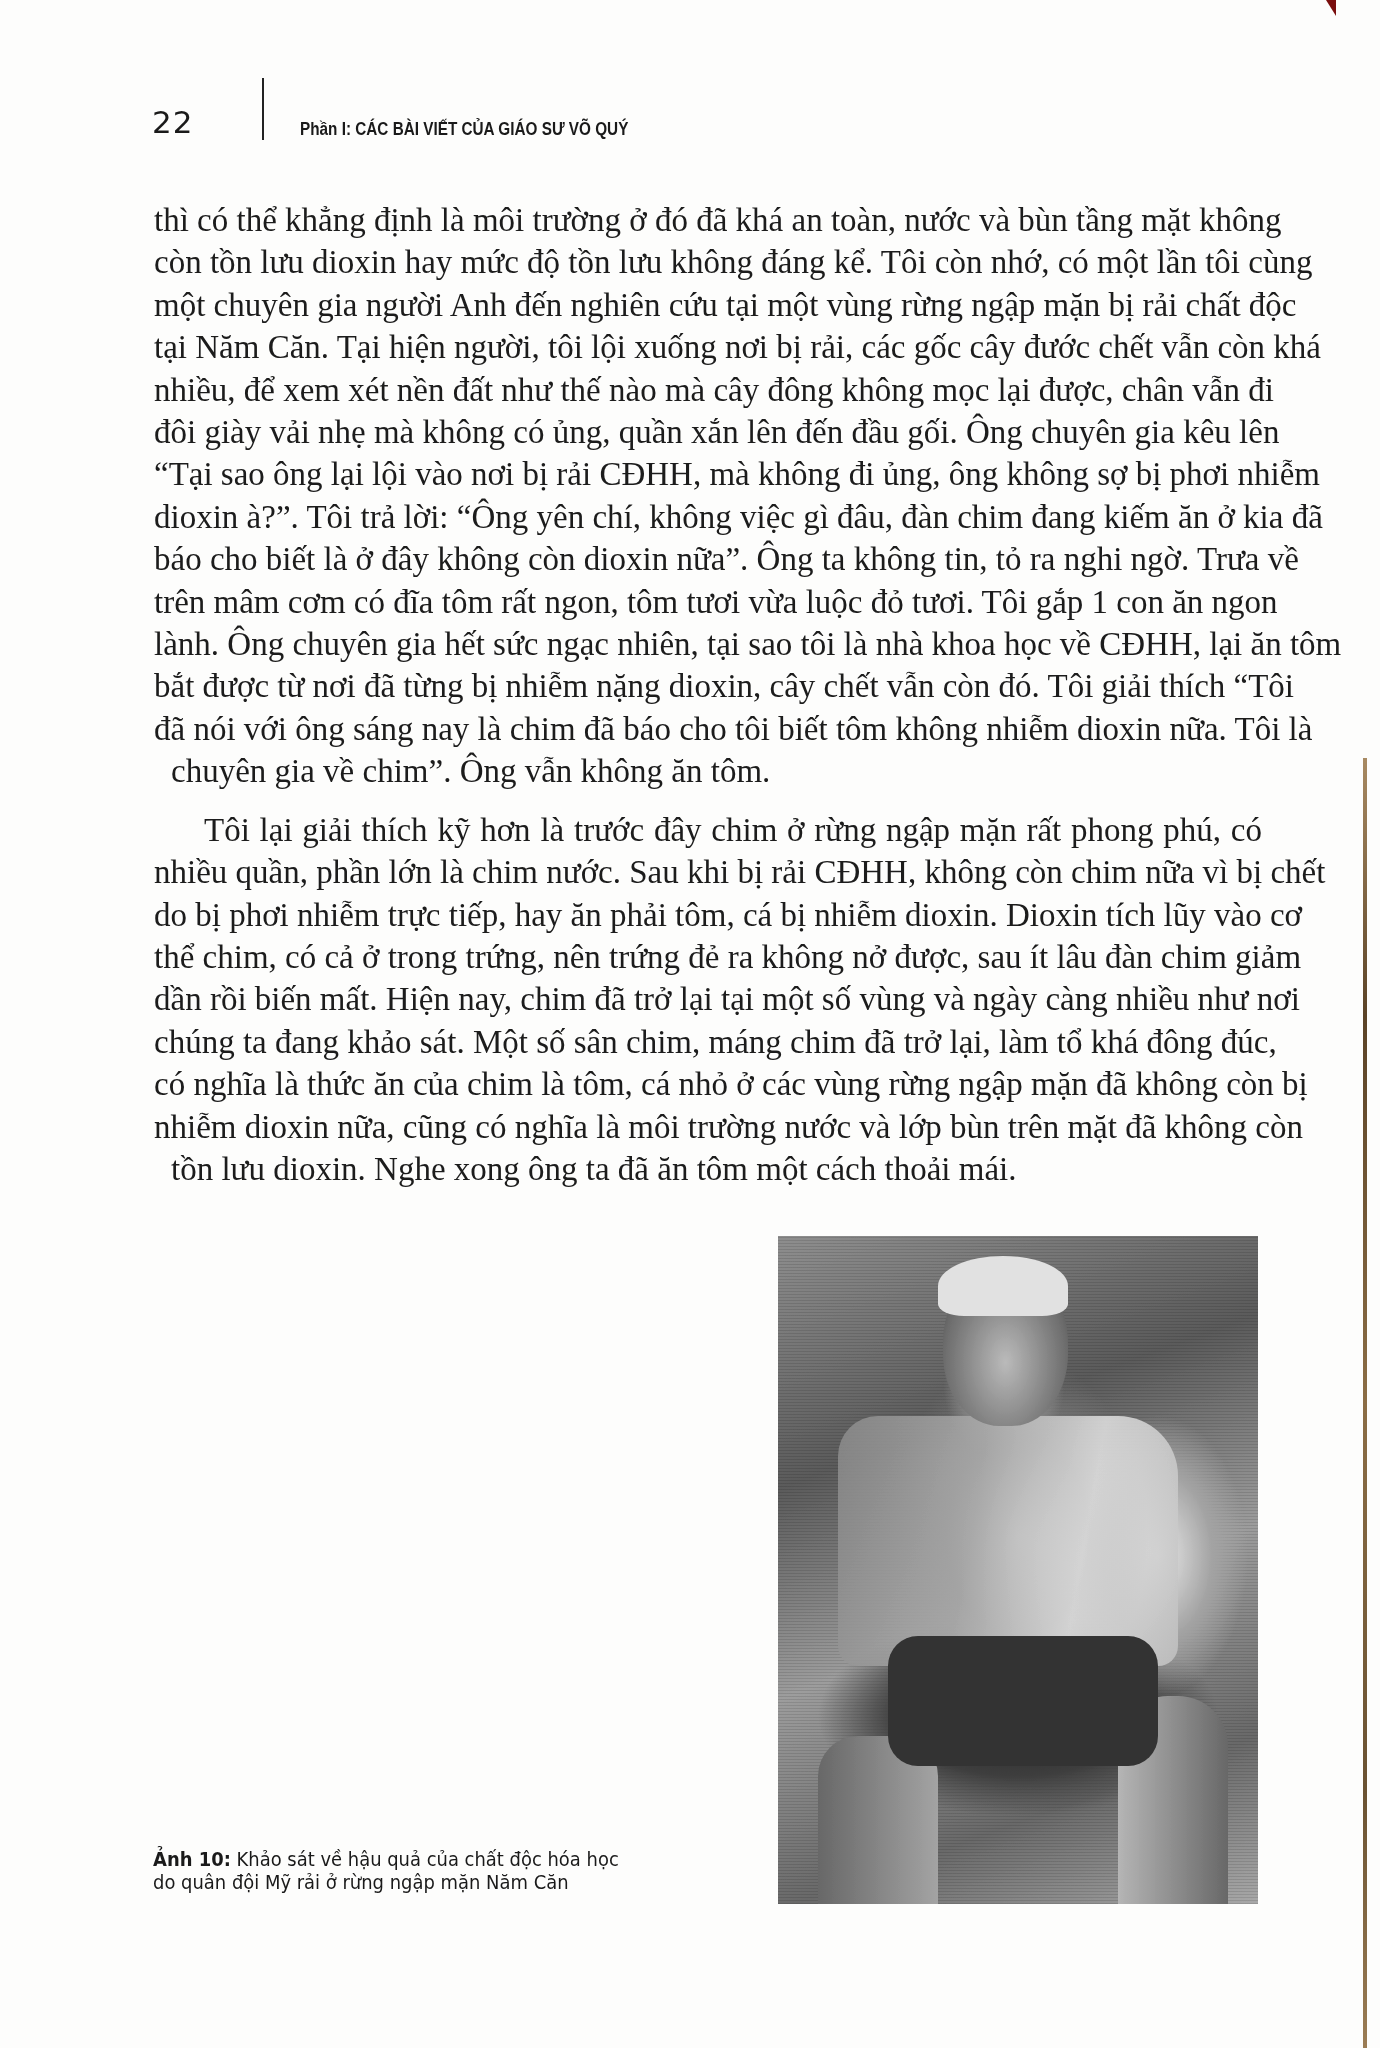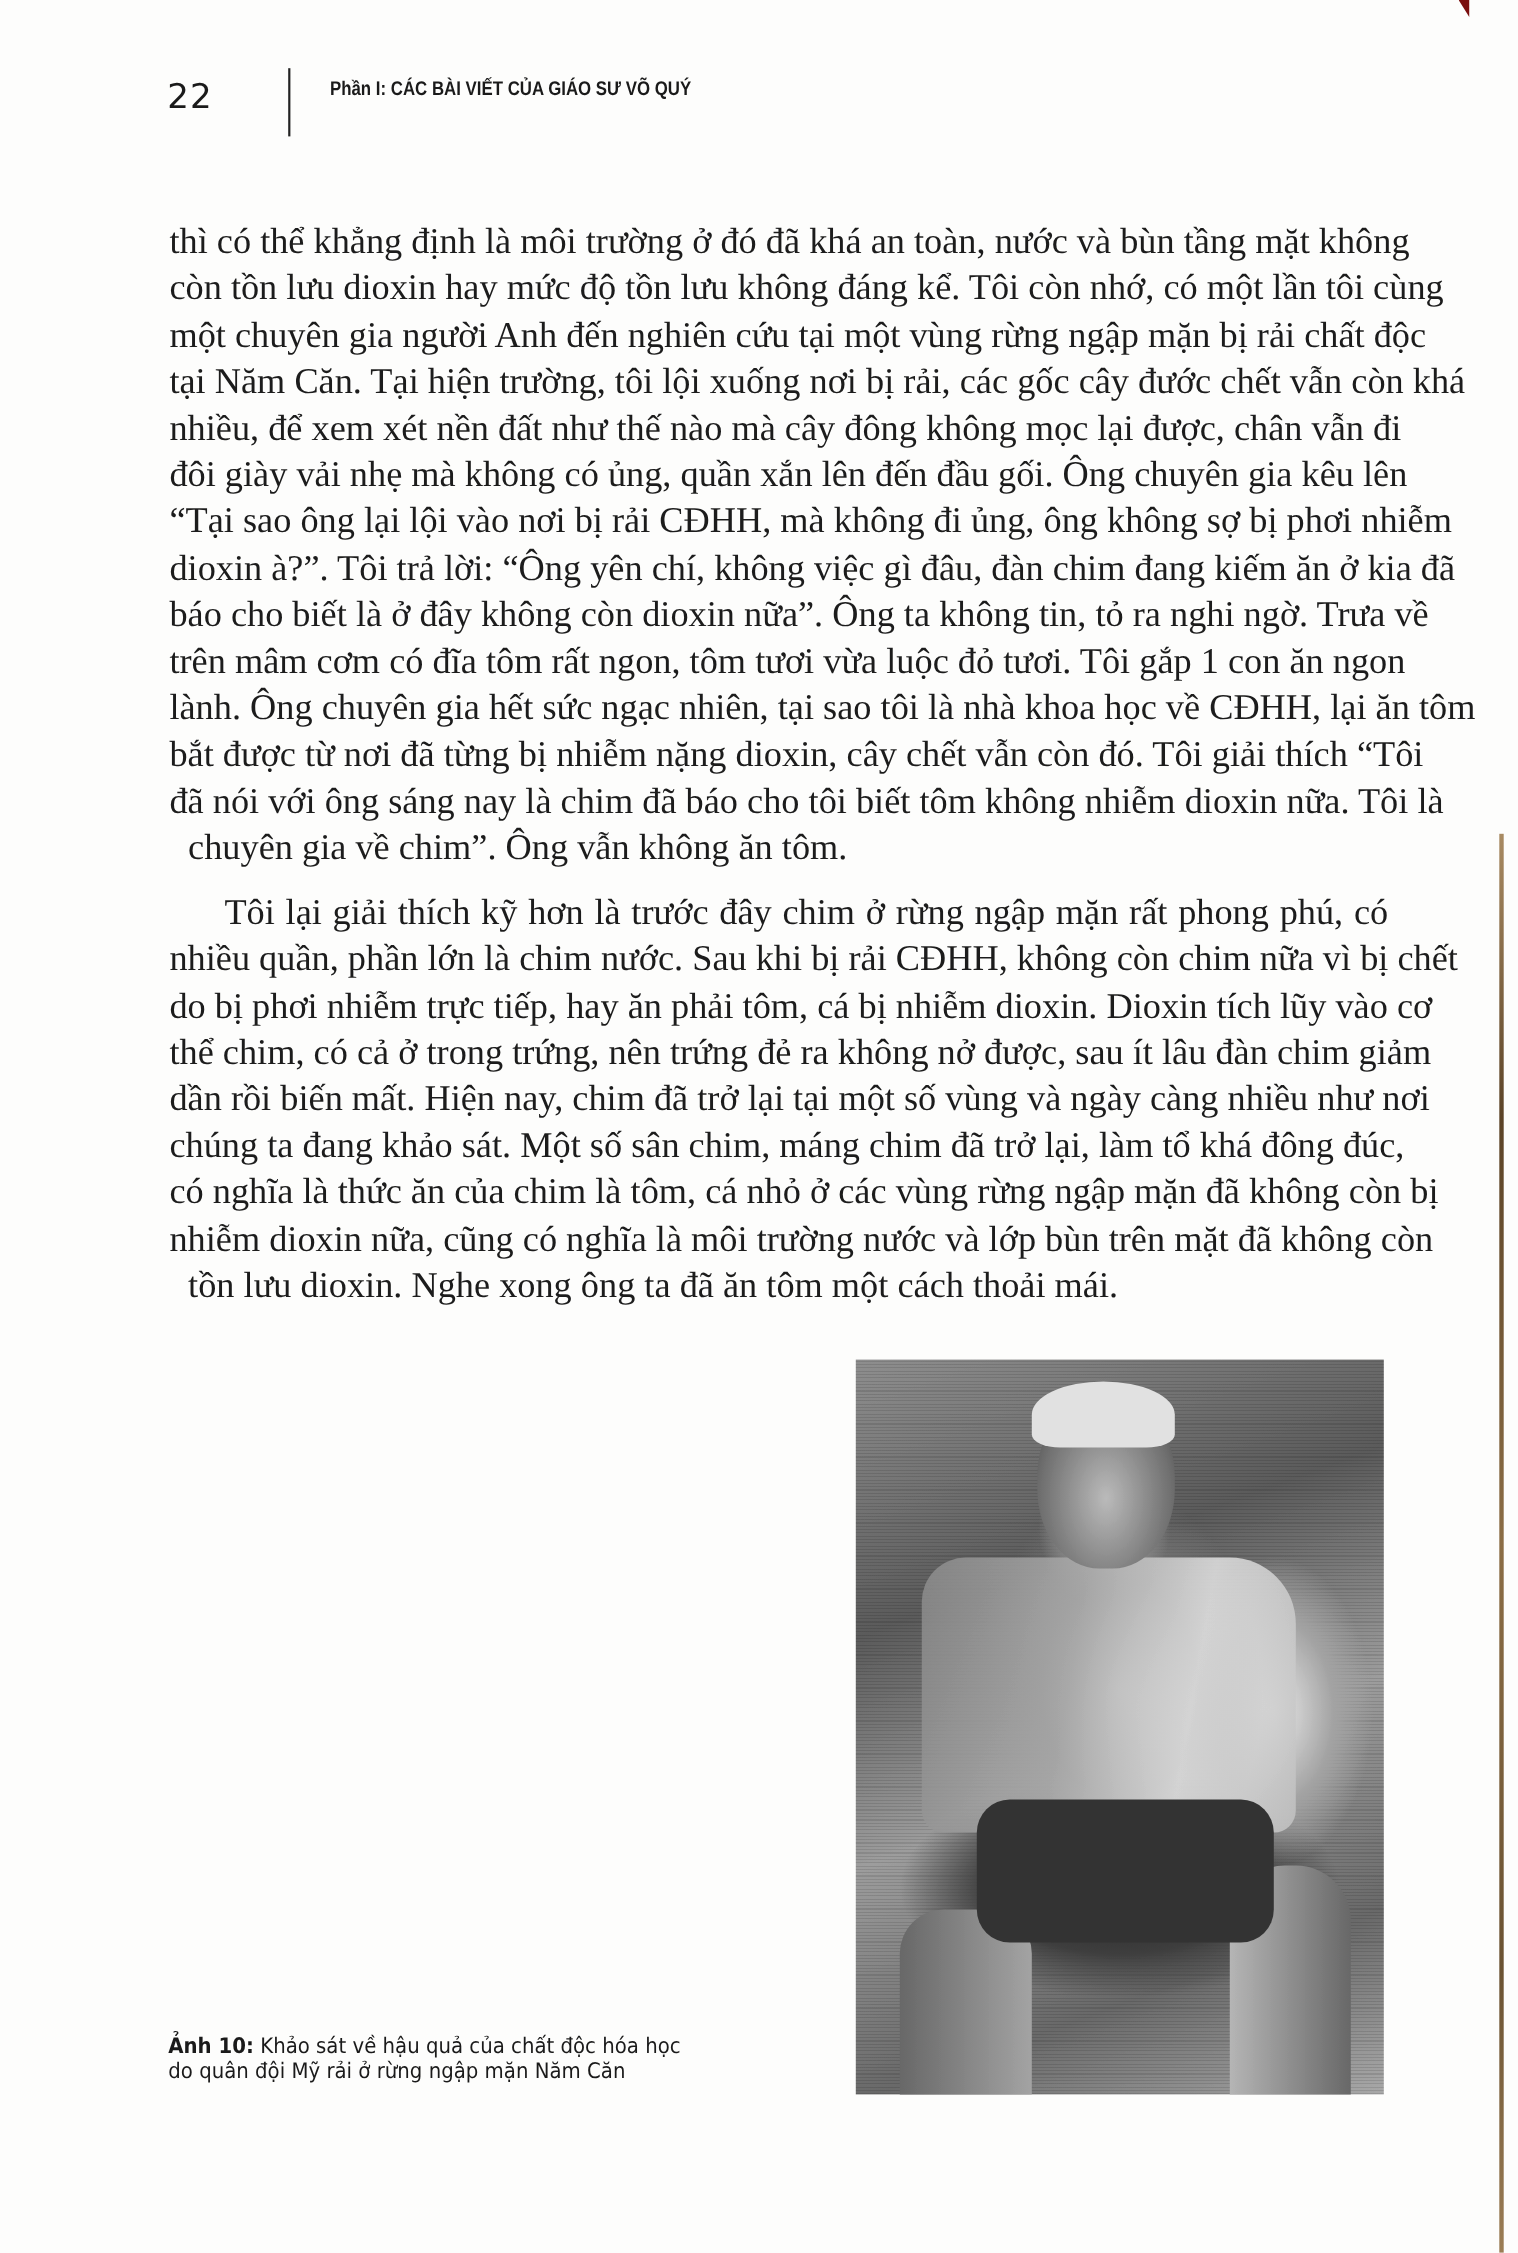--- a/index.html
+++ b/index.html
@@ -31,21 +31,21 @@
       width: 4px;
       height: 1290px;
       background: linear-gradient(180deg, #a88a62 0%, #5b4327 20%, #8b6d45 50%, #6a5232 80%, #9b7d55 100%);
     }
     .running-head {
       position: absolute;
       left: 152px;
       top: 70px;
       height: 70px;
       display: flex;
-      align-items: flex-start;
+      align-items: flex-end;
     }
     .page-number {
       font-family: "DejaVu Sans", sans-serif;
       font-size: 31px;
       color: #1a1a1a;
       width: 110px;
       letter-spacing: 1px;
     }
     .head-rule {
       width: 2px;
@@ -186,21 +186,21 @@
   <span class="page-number">22</span>
   <span class="head-rule"></span>
   <span class="head-title">Phần I: CÁC BÀI VIẾT CỦA GIÁO SƯ VÕ QUÝ</span>
 </header>
 
 <main class="body-text">
   <p class="para-1">
     <span class="line">thì có thể khẳng định là môi trường ở đó đã khá an toàn, nước và bùn tầng mặt không</span>
     <span class="line">còn tồn lưu dioxin hay mức độ tồn lưu không đáng kể. Tôi còn nhớ, có một lần tôi cùng</span>
     <span class="line">một chuyên gia người Anh đến nghiên cứu tại một vùng rừng ngập mặn bị rải chất độc</span>
-    <span class="line">tại Năm Căn. Tại hiện trường, tôi lội xuống nơi bị rải, các gốc cây đước chết vẫn còn khá</span>
+    <span class="line">tại Năm Căn. Tại hiện người, tôi lội xuống nơi bị rải, các gốc cây đước chết vẫn còn khá</span>
     <span class="line">nhiều, để xem xét nền đất như thế nào mà cây đông không mọc lại được, chân vẫn đi</span>
     <span class="line">đôi giày vải nhẹ mà không có ủng, quần xắn lên đến đầu gối. Ông chuyên gia kêu lên</span>
     <span class="line">“Tại sao ông lại lội vào nơi bị rải CĐHH, mà không đi ủng, ông không sợ bị phơi nhiễm</span>
     <span class="line">dioxin à?”. Tôi trả lời: “Ông yên chí, không việc gì đâu, đàn chim đang kiếm ăn ở kia đã</span>
     <span class="line">báo cho biết là ở đây không còn dioxin nữa”. Ông ta không tin, tỏ ra nghi ngờ. Trưa về</span>
     <span class="line">trên mâm cơm có đĩa tôm rất ngon, tôm tươi vừa luộc đỏ tươi. Tôi gắp 1 con ăn ngon</span>
     <span class="line">lành. Ông chuyên gia hết sức ngạc nhiên, tại sao tôi là nhà khoa học về CĐHH, lại ăn tôm</span>
     <span class="line">bắt được từ nơi đã từng bị nhiễm nặng dioxin, cây chết vẫn còn đó. Tôi giải thích “Tôi</span>
     <span class="line">đã nói với ông sáng nay là chim đã báo cho tôi biết tôm không nhiễm dioxin nữa. Tôi là</span>
     <span class="line last">chuyên gia về chim”. Ông vẫn không ăn tôm.</span>

